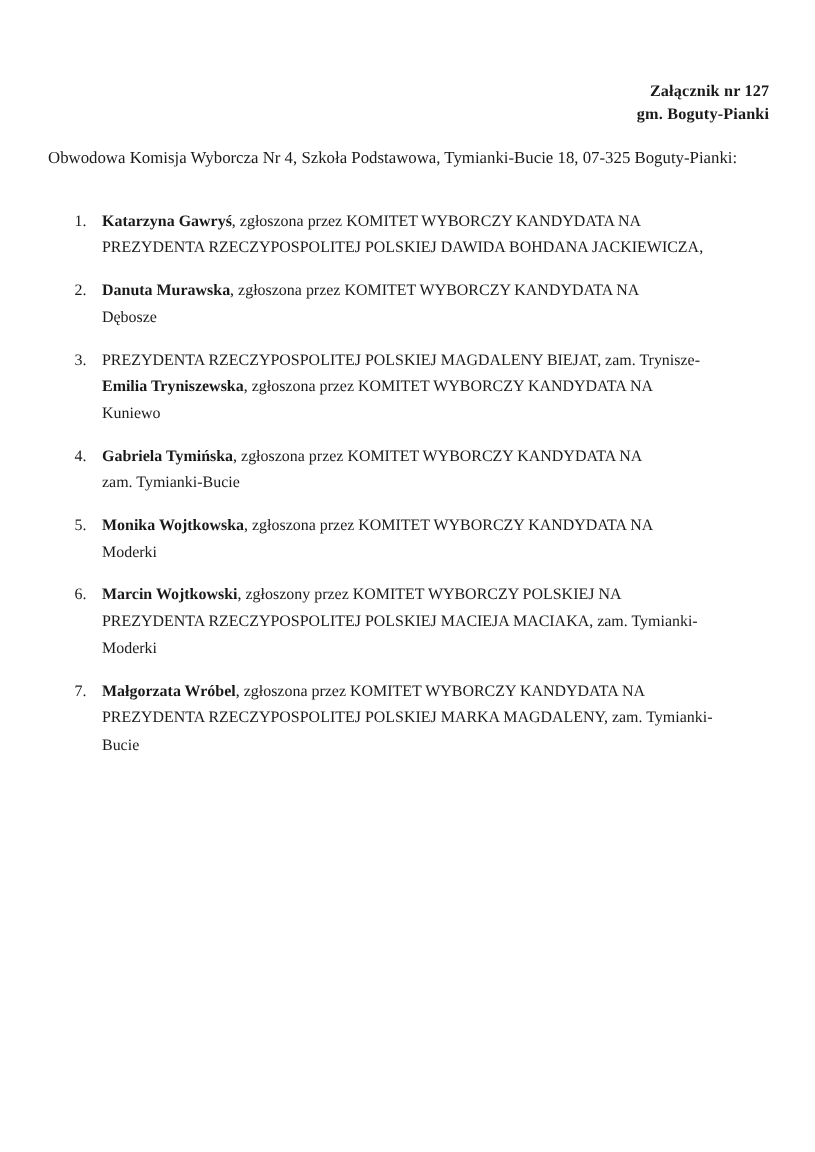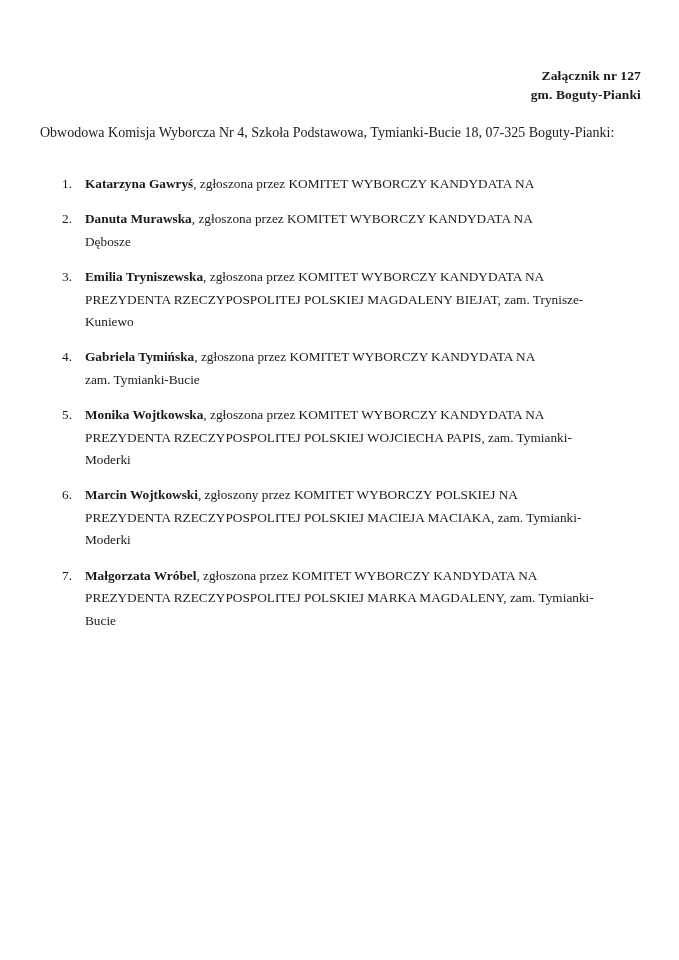--- a/index.html
+++ b/index.html
@@ -86,49 +86,49 @@
     <div class="header-line">gm. Boguty-Pianki</div>
   </div>
 
   <div class="intro">Obwodowa Komisja Wyborcza Nr 4, Szkoła Podstawowa, Tymianki-Bucie 18, 07-325 Boguty-Pianki:</div>
 
   <ol class="list" style="list-style:none;margin:0;padding:0;">
   <li class="entry">
         <span class="entry-number">1.</span>
         <span class="entry-body">
           <span class="entry-line"><span class="cand-name">Katarzyna Gawryś</span><span>, zgłoszona przez KOMITET WYBORCZY KANDYDATA NA</span></span>
+          <span class="entry-line">PREZYDENTA RZECZYPOSPOLITEJ POLSKIEJ DAWIDA BOHDANA JACKIEWICZA,</span>
         </span>
       </li>
       <li class="entry">
         <span class="entry-number">2.</span>
         <span class="entry-body">
           <span class="entry-line"><span class="cand-name">Danuta Murawska</span><span>, zgłoszona przez KOMITET WYBORCZY KANDYDATA NA</span></span>
           <span class="entry-line">Dębosze</span>
         </span>
       </li>
       <li class="entry">
         <span class="entry-number">3.</span>
         <span class="entry-body">
+          <span class="entry-line">PREZYDENTA RZECZYPOSPOLITEJ POLSKIEJ MAGDALENY BIEJAT, zam. Trynisze-</span>
           <span class="entry-line"><span class="cand-name">Emilia Tryniszewska</span><span>, zgłoszona przez KOMITET WYBORCZY KANDYDATA NA</span></span>
-          <span class="entry-line">PREZYDENTA RZECZYPOSPOLITEJ POLSKIEJ MAGDALENY BIEJAT, zam. Trynisze-</span>
           <span class="entry-line">Kuniewo</span>
         </span>
       </li>
       <li class="entry">
         <span class="entry-number">4.</span>
         <span class="entry-body">
           <span class="entry-line"><span class="cand-name">Gabriela Tymińska</span><span>, zgłoszona przez KOMITET WYBORCZY KANDYDATA NA</span></span>
           <span class="entry-line">zam. Tymianki-Bucie</span>
         </span>
       </li>
       <li class="entry">
         <span class="entry-number">5.</span>
         <span class="entry-body">
           <span class="entry-line"><span class="cand-name">Monika Wojtkowska</span><span>, zgłoszona przez KOMITET WYBORCZY KANDYDATA NA</span></span>
-          <span class="entry-line">PREZYDENTA RZECZYPOSPOLITEJ POLSKIEJ WOJCIECHA PAPIS, zam. Tymianki-</span>
           <span class="entry-line">Moderki</span>
         </span>
       </li>
       <li class="entry">
         <span class="entry-number">6.</span>
         <span class="entry-body">
           <span class="entry-line"><span class="cand-name">Marcin Wojtkowski</span><span>, zgłoszony przez KOMITET WYBORCZY POLSKIEJ NA</span></span>
           <span class="entry-line">PREZYDENTA RZECZYPOSPOLITEJ POLSKIEJ MACIEJA MACIAKA, zam. Tymianki-</span>
           <span class="entry-line">Moderki</span>
         </span>

